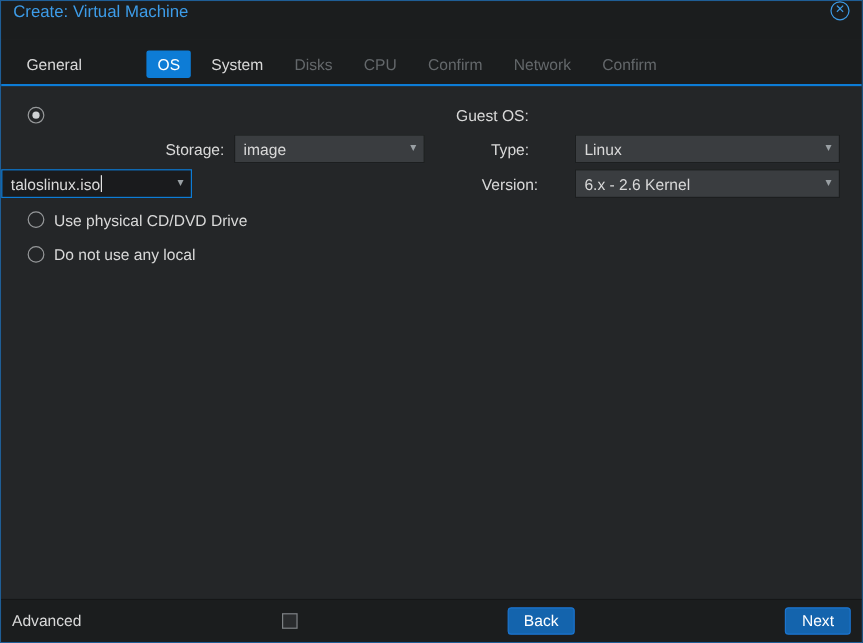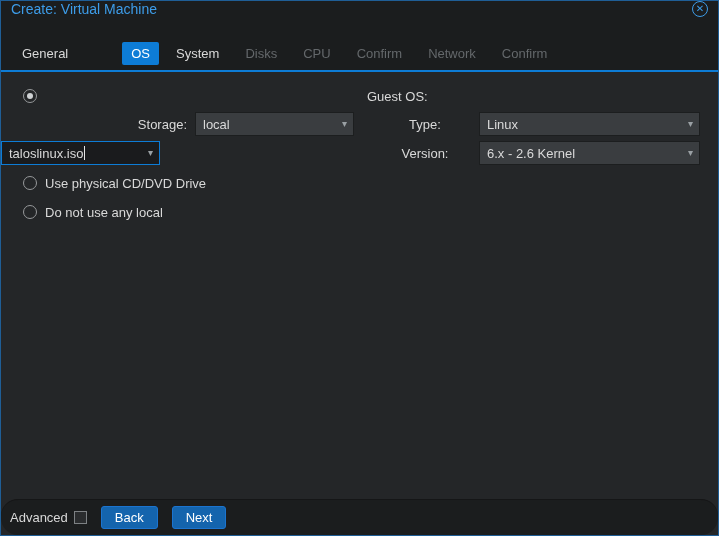--- a/index.html
+++ b/index.html
@@ -58,21 +58,21 @@
     border:1px solid #97999b; border-radius:50%;
     background:#242628;
     display:flex; align-items:center; justify-content:center;
   }
   .radio .dot { width:6px; height:6px; border-radius:50%; background:#cfd2d4; display:none; }
   .radio.selected .dot { display:block; }
   .field-row { left:0; height:24px; }
   .field-row-r { left:370px; height:24px; }
   .flabel { width:186px; text-align:right; margin-right:8px; }
   .flabel-r { width:108px; text-align:center; }
-  .heading-r { position:absolute; left:366px;text-align:center; }
+  .heading-r { position:absolute; left:379px;text-align:center; }
   .combo {
     height:24px;
     background:#3a3d40;
     border:1px solid #1c1e1f;
     display:flex; align-items:center;
     padding:0 20px 0 7px;
     position:relative;
     cursor:pointer;
     overflow:hidden; white-space:nowrap;
   }
@@ -86,23 +86,22 @@
   .combo.focused { background:#1a1b1d; border-color:#0d7cd6; }
   .caret {
     display:inline-block; width:1px; height:14px;
     background:#e4e4e4; margin-left:1px; vertical-align:middle;
   }
   
   .footer {
     flex:0 0 36px;
     background:#1b1d1e;
     border-top:1px solid #151617;
-    display:flex; align-items:center; justify-content:flex-start;
+    display:flex; align-items:center; justify-content:space-between;
     padding:0 9px;
-    border-radius:17px;
   }
   .adv-label { margin-right:6px; }
   .checkbox {
     width:13px; height:13px;
     border:1px solid #7d8184;
     background:#2a2c2e;
     margin-right:14px;
     cursor:pointer;
   }
   .btn {
@@ -143,21 +142,21 @@
 
     <div class="row radio-row" style="top:15px">
       <span class="radio selected">
           <span class="dot"></span>
         </span>
     </div>
 
     <div class="row field-row" style="top:40px">
       <label class="flabel">Storage:</label>
       <div class="combo w-left">
-        <span>local</span>
+        <span>image</span>
         <span class="chev">▾</span>
       </div>
     </div>
 
     <div class="row field-row" style="top:69px">
       <div class="combo w-left focused">
         <span>taloslinux.iso</span>
         <span class="caret"></span>
         <span class="chev">▾</span>
       </div>

